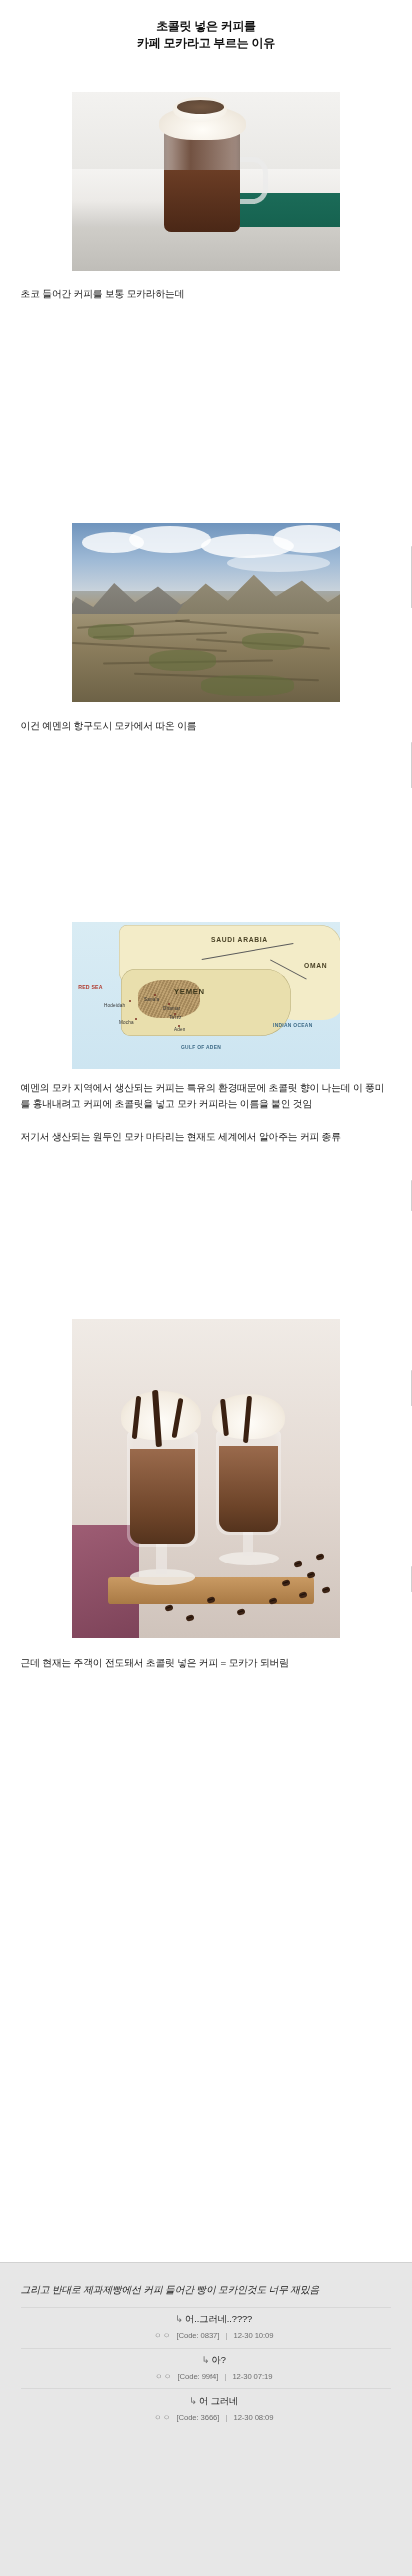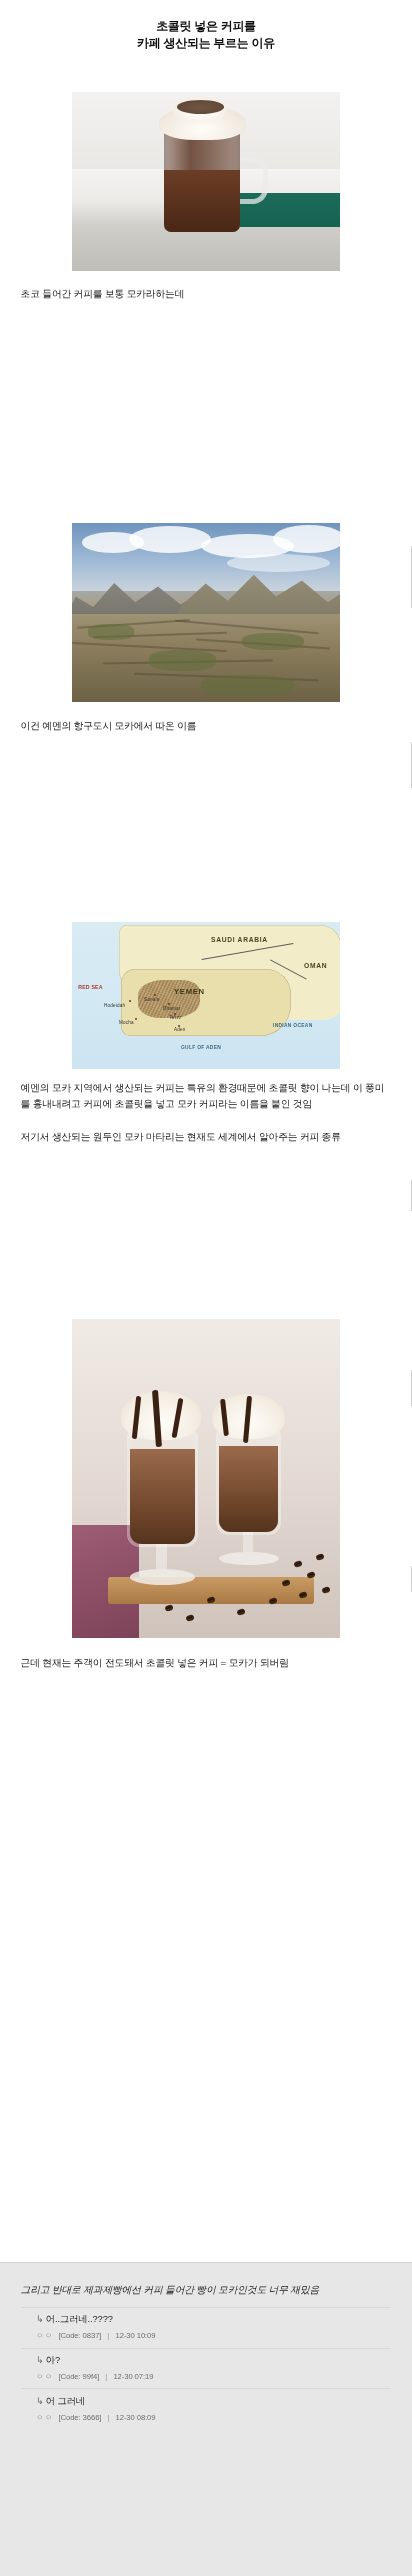--- a/index.html
+++ b/index.html
@@ -358,20 +358,21 @@
     font-style: italic;
   }
   .comment-list {
     padding: 5.2px 0 20.6px 0;
   }
   .comment {
     padding: 6.2px 20.6px 6.2px 20.6px;
   }
   .comment.reply {
     padding-left: 36px;
+    text-align: center;
   }
   .comment-body {
     font-size: 9.3px;
     color: #1d1d1d;
     line-height: 1.5;
     margin-bottom: 4.1px;
     letter-spacing: -0.1px;
   }
   .comment-body .arrow {
     color: #6b6b6b;
@@ -405,21 +406,21 @@
     border-radius: 1px;
   }
 </style>
 </head>
 <body>
 
 <div class="page">
 
   <div class="title-block">
     <div class="title-line">초콜릿 넣은 커피를</div>
-    <div class="title-line">카페 생산되는 부르는 이유</div>
+    <div class="title-line">카페 모카라고 부르는 이유</div>
   </div>
 
   <div class="photo photo1">
     <div class="p1-bg-top"></div>
     <div class="p1-green-strip"></div>
     <div class="p1-dark-green"></div>
     <div class="p1-dark-green2"></div>
     <div class="p1-handle"></div>
     <div class="p1-glass">
       <div class="p1-coffee"></div>

